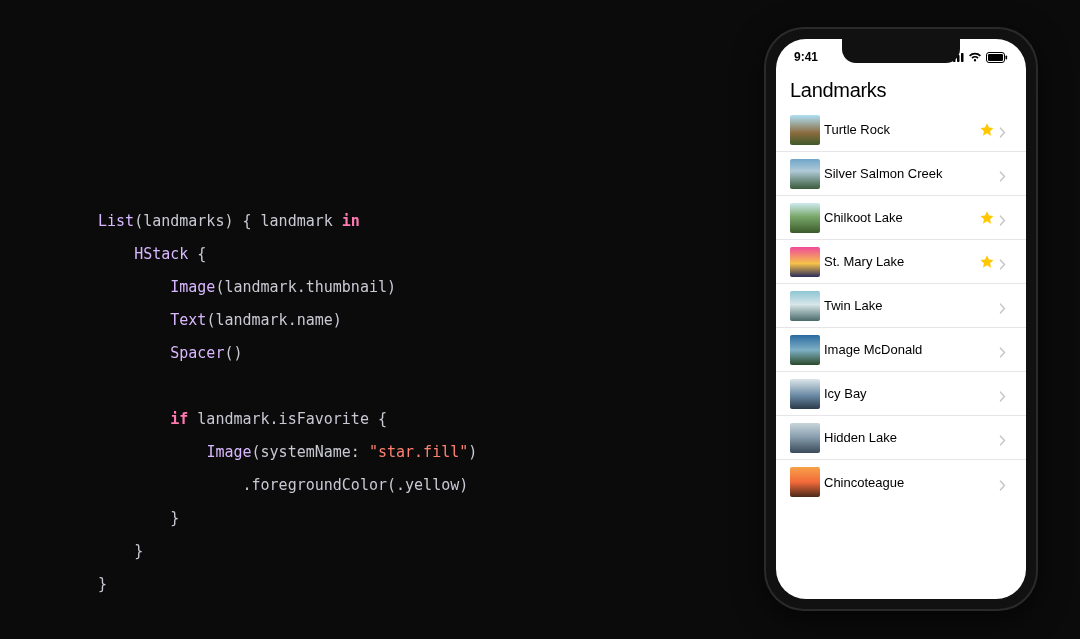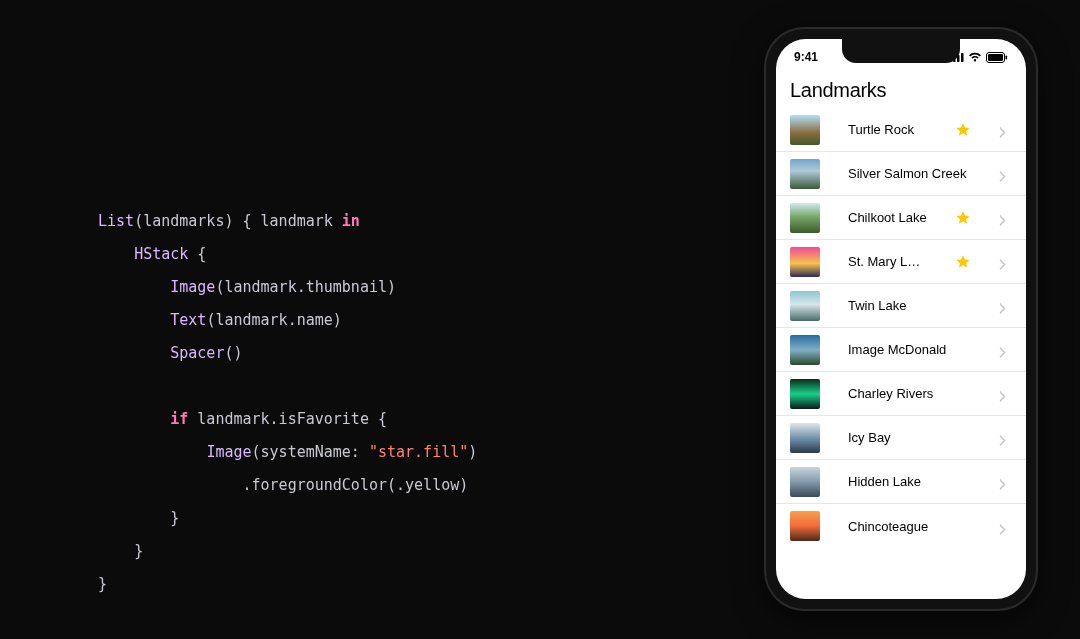--- a/index.html
+++ b/index.html
@@ -91,21 +91,21 @@
     overflow: hidden;
     display: flex;
     flex-direction: column;
   }
   .row {
     display: flex;
     align-items: center;
     height: 44px;
     padding: 0 20px 0 14px;
     border-bottom: 1px solid #e5e5ea;
-    gap: 28px;
+    gap: 4px;
   }
   .row:last-child { border-bottom: none; }
   .thumb {
     width: 30px;
     height: 30px;
     border-radius: 2px;
     flex-shrink: 0;
   }
   .row-label {
     flex: 1;
@@ -235,27 +235,20 @@
             </svg></span>
         </div>
         <div class="row">
           <div class="thumb g5"></div>
           <div class="row-label">Image McDonald</div>
           <span class="chev"><svg viewBox="0 0 8 14" width="7" height="11">
               <path fill="none" stroke="#c7c7cc" stroke-width="2" stroke-linecap="round" stroke-linejoin="round" d="M1.5 1.5 6.5 7l-5 5.5"></path>
             </svg></span>
         </div>
         <div class="row">
-          <div class="thumb g6"></div>
-          <div class="row-label">Charley Rivers</div>
-          <span class="chev"><svg viewBox="0 0 8 14" width="7" height="11">
-              <path fill="none" stroke="#c7c7cc" stroke-width="2" stroke-linecap="round" stroke-linejoin="round" d="M1.5 1.5 6.5 7l-5 5.5"></path>
-            </svg></span>
-        </div>
-        <div class="row">
           <div class="thumb g7"></div>
           <div class="row-label">Icy Bay</div>
           <span class="chev"><svg viewBox="0 0 8 14" width="7" height="11">
               <path fill="none" stroke="#c7c7cc" stroke-width="2" stroke-linecap="round" stroke-linejoin="round" d="M1.5 1.5 6.5 7l-5 5.5"></path>
             </svg></span>
         </div>
         <div class="row">
           <div class="thumb g9"></div>
           <div class="row-label">Hidden Lake</div>
           <span class="chev"><svg viewBox="0 0 8 14" width="7" height="11">

